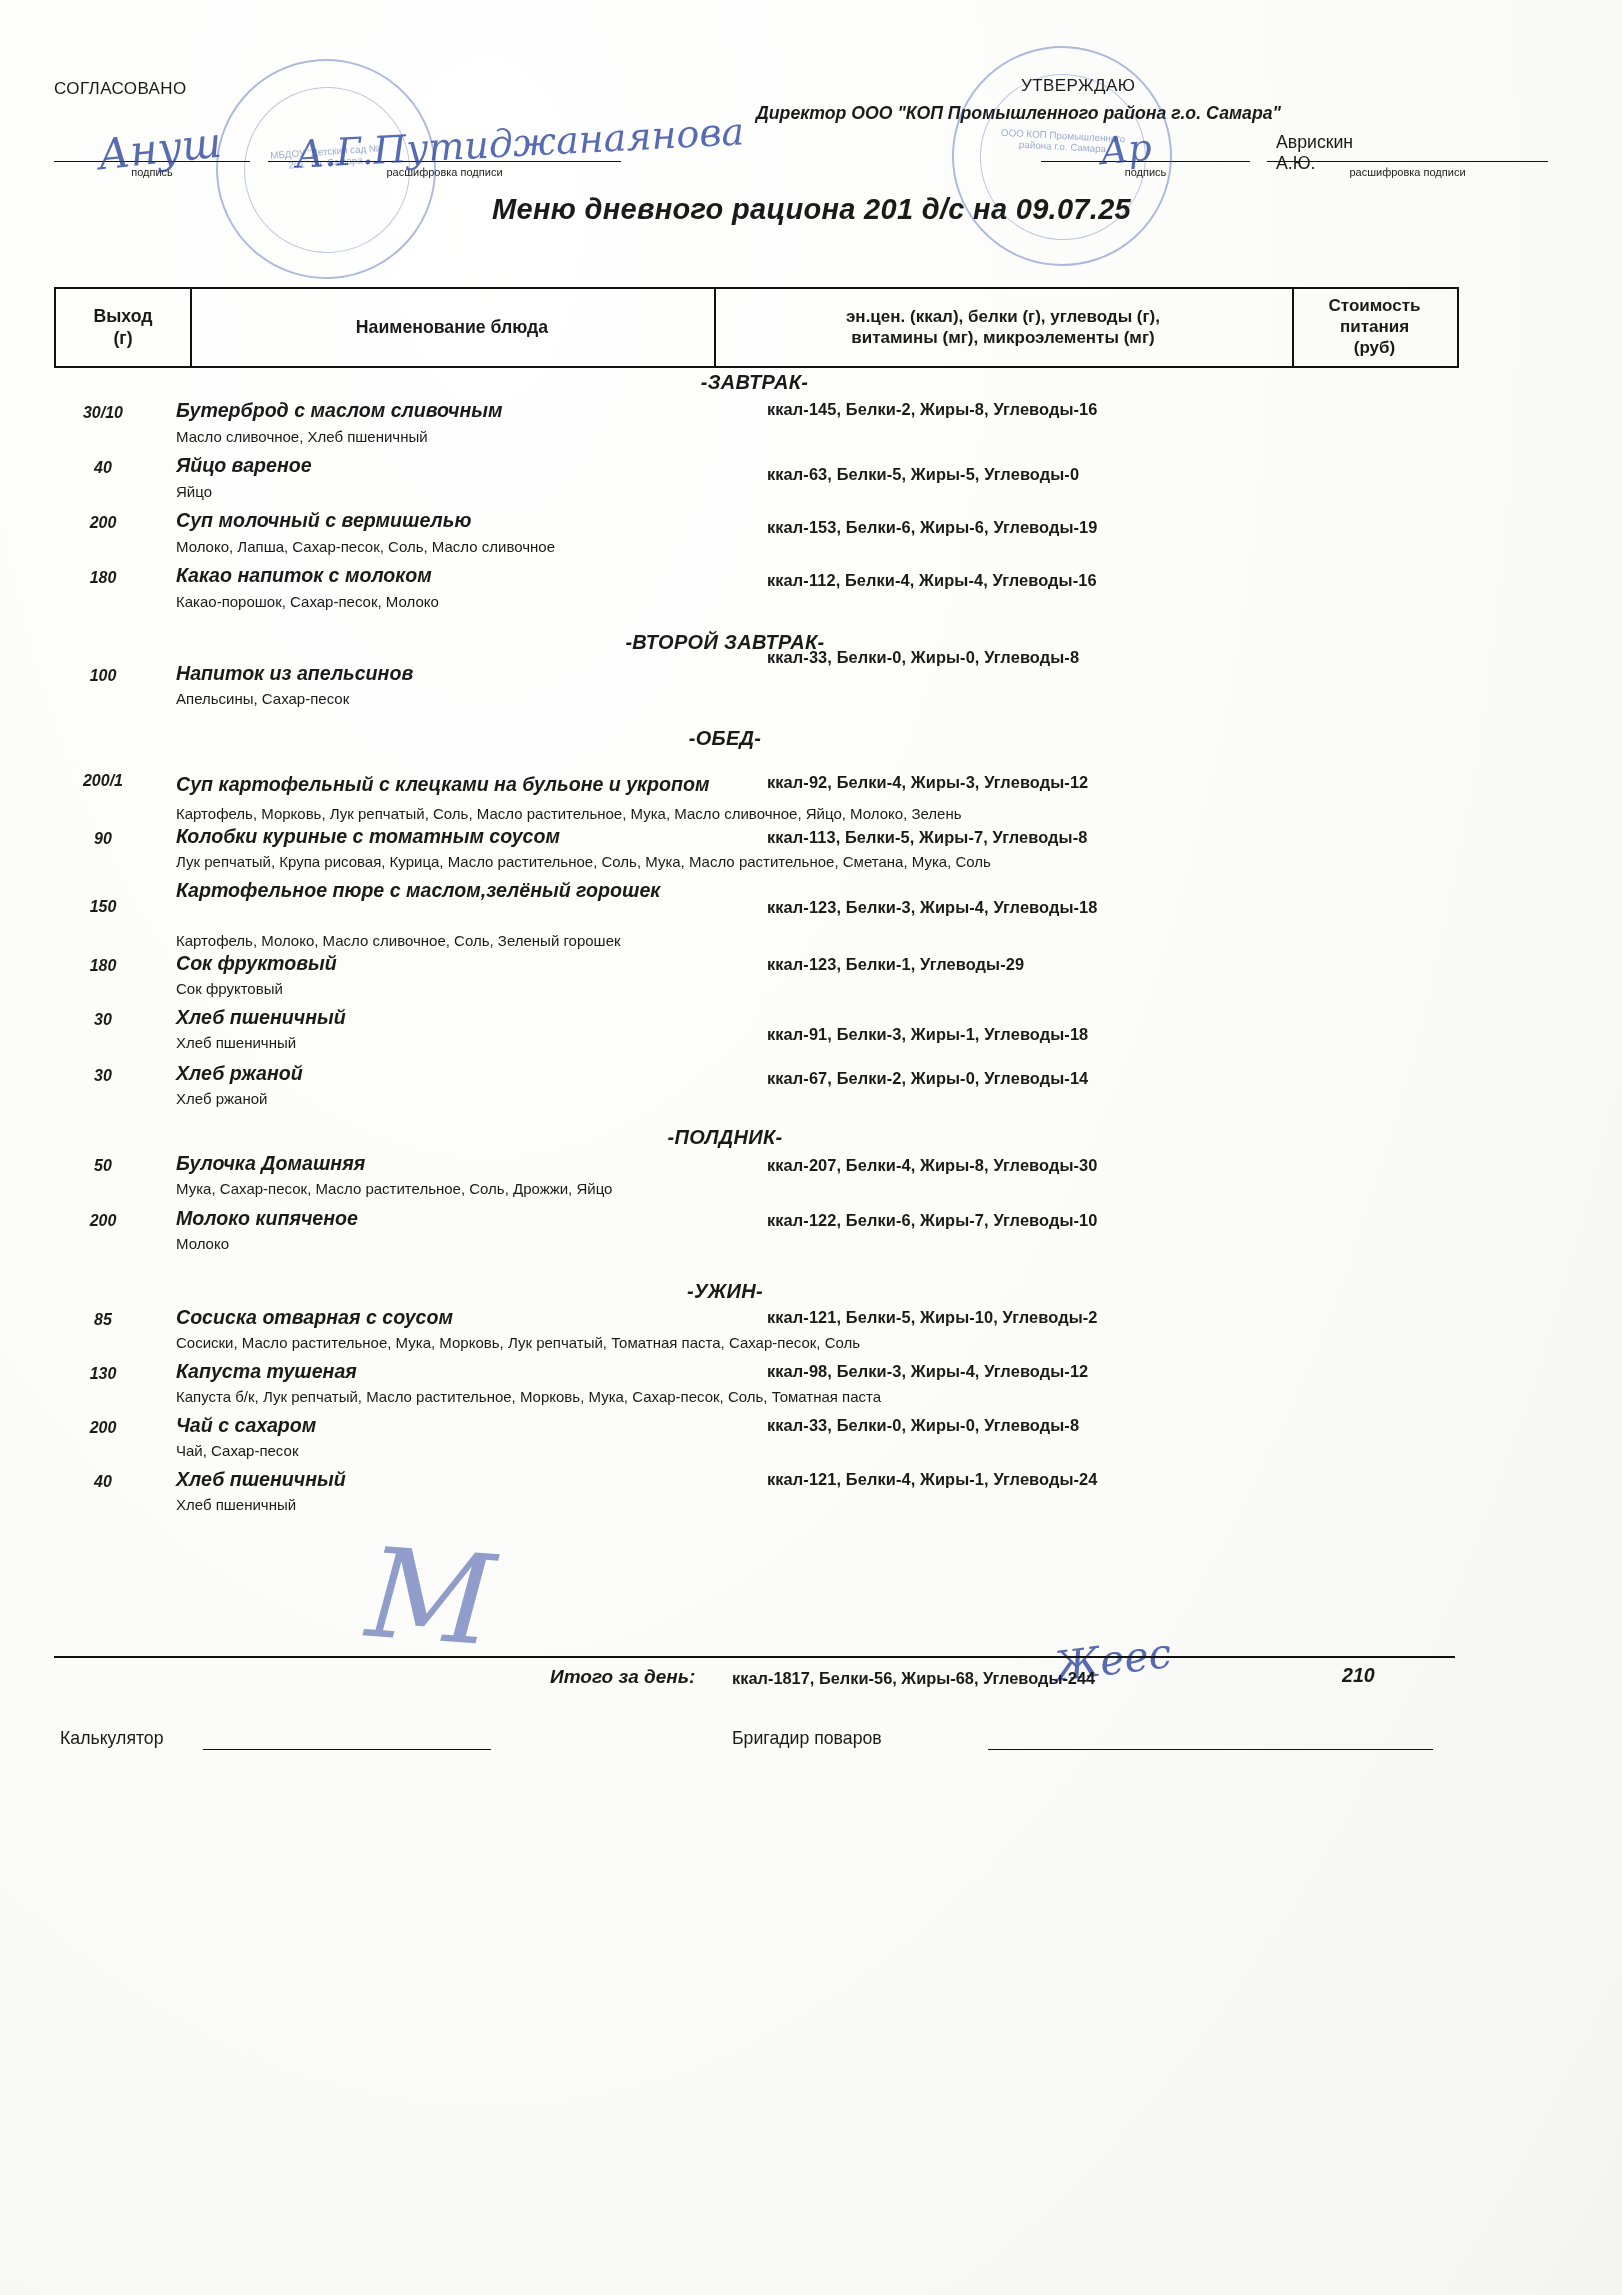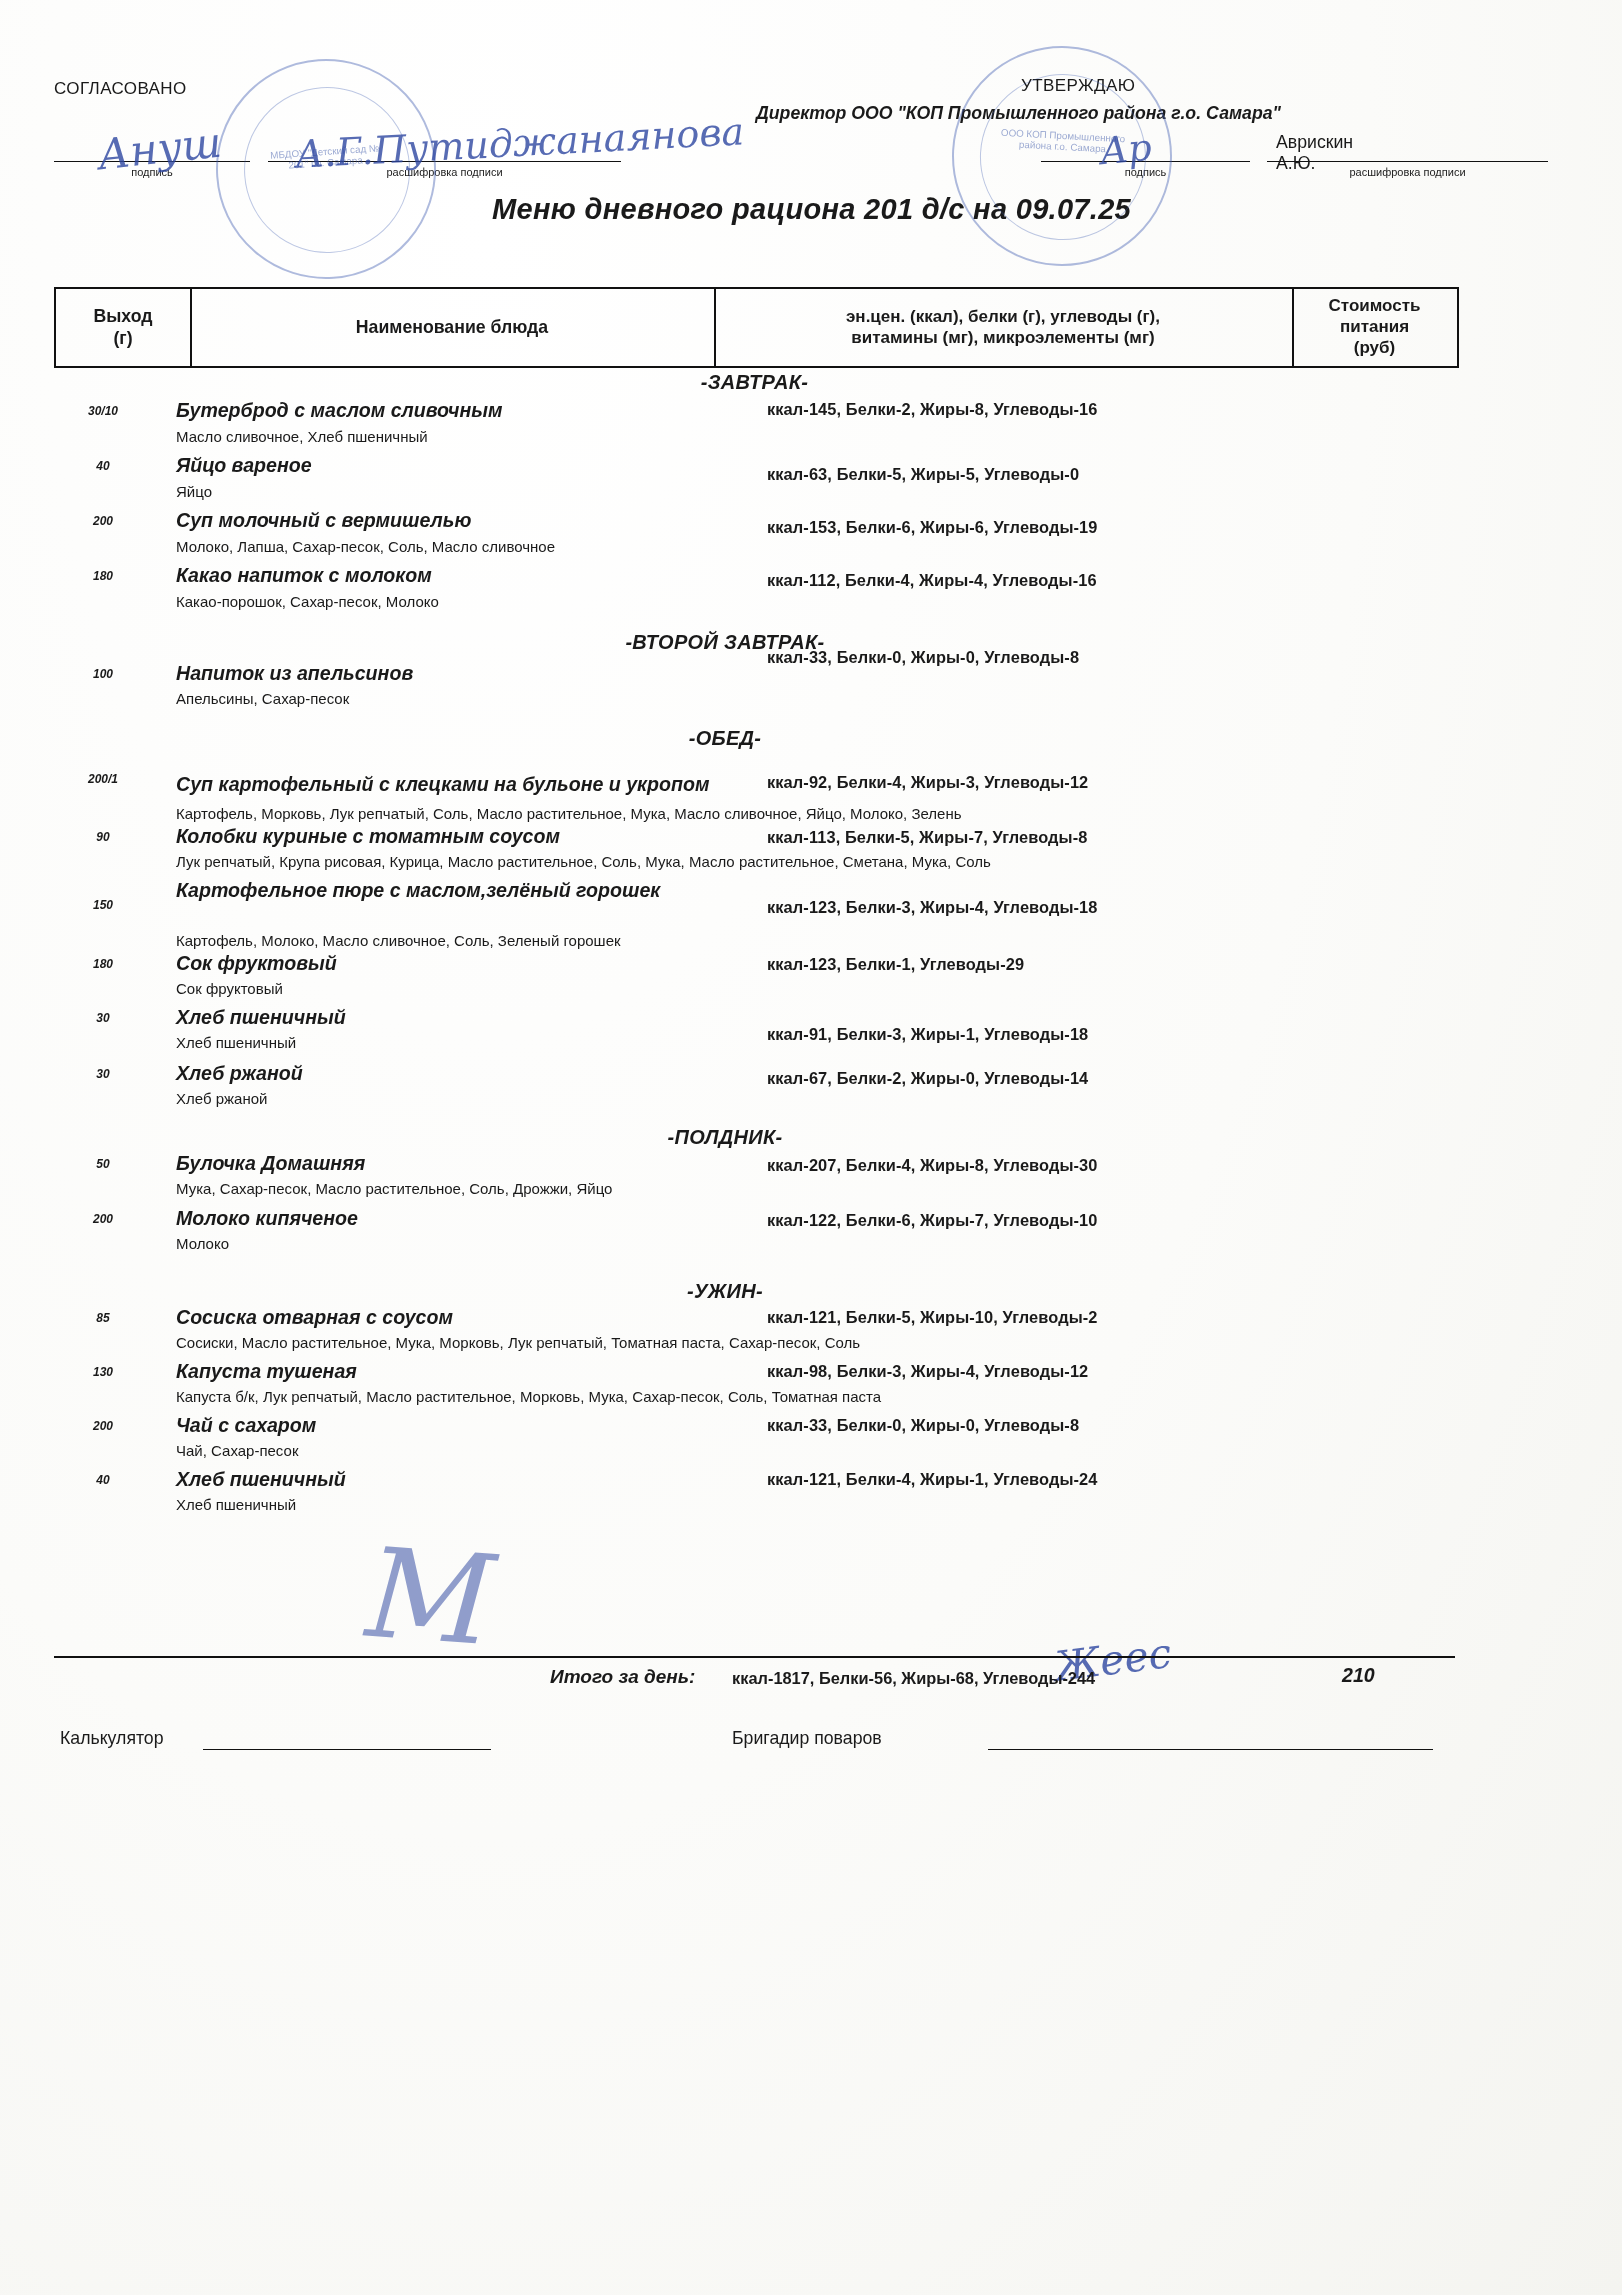--- a/index.html
+++ b/index.html
@@ -153,21 +153,21 @@
   .meal-head.sub { margin-left: -59px; }
   .row {
     position: relative;
     min-height: 51px;
   }
   .out {
     position: absolute;
     left: 0;
     width: 98px;
     text-align: center;
-    font-size: 12px;
+    font-size: 16px;
     font-weight: bold;
     font-style: italic;
   }
   .dish {
     position: absolute;
     left: 122px;
     width: 569px;
     font-size: 19.6px;
     font-weight: bold;
     font-style: italic;

